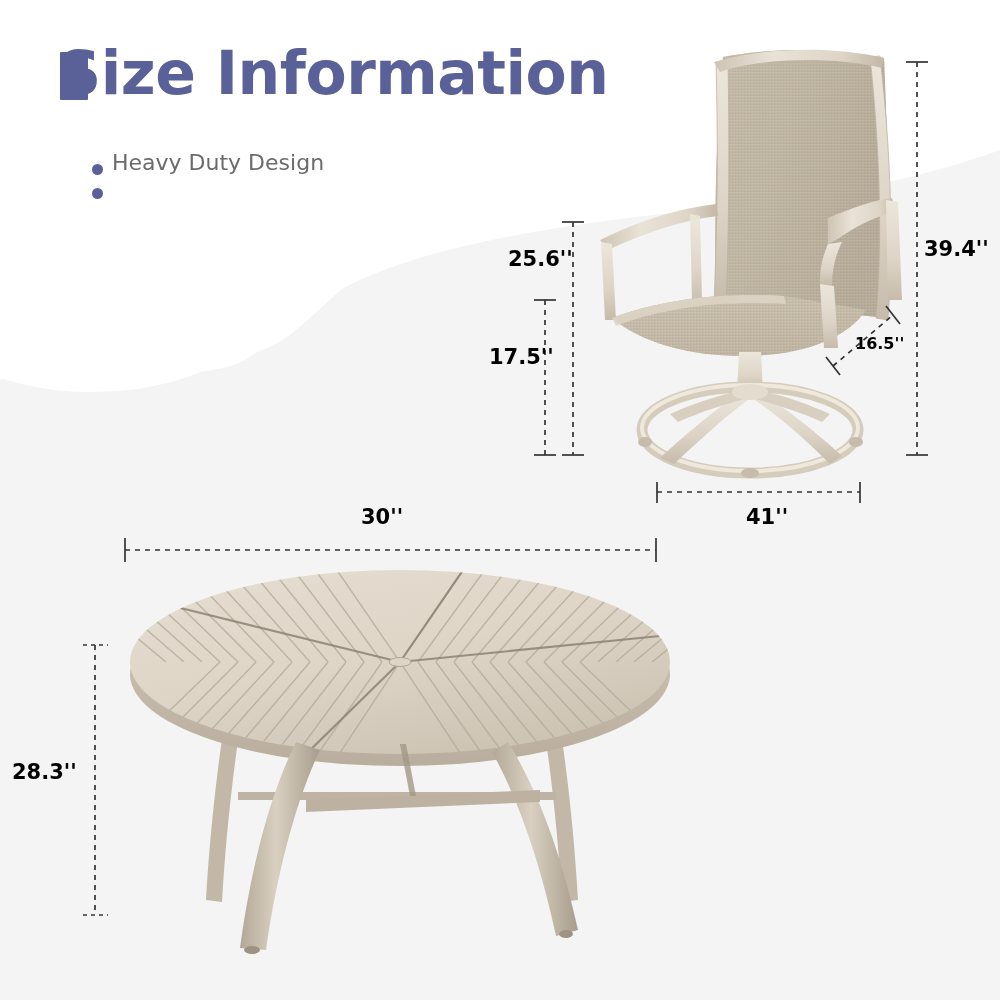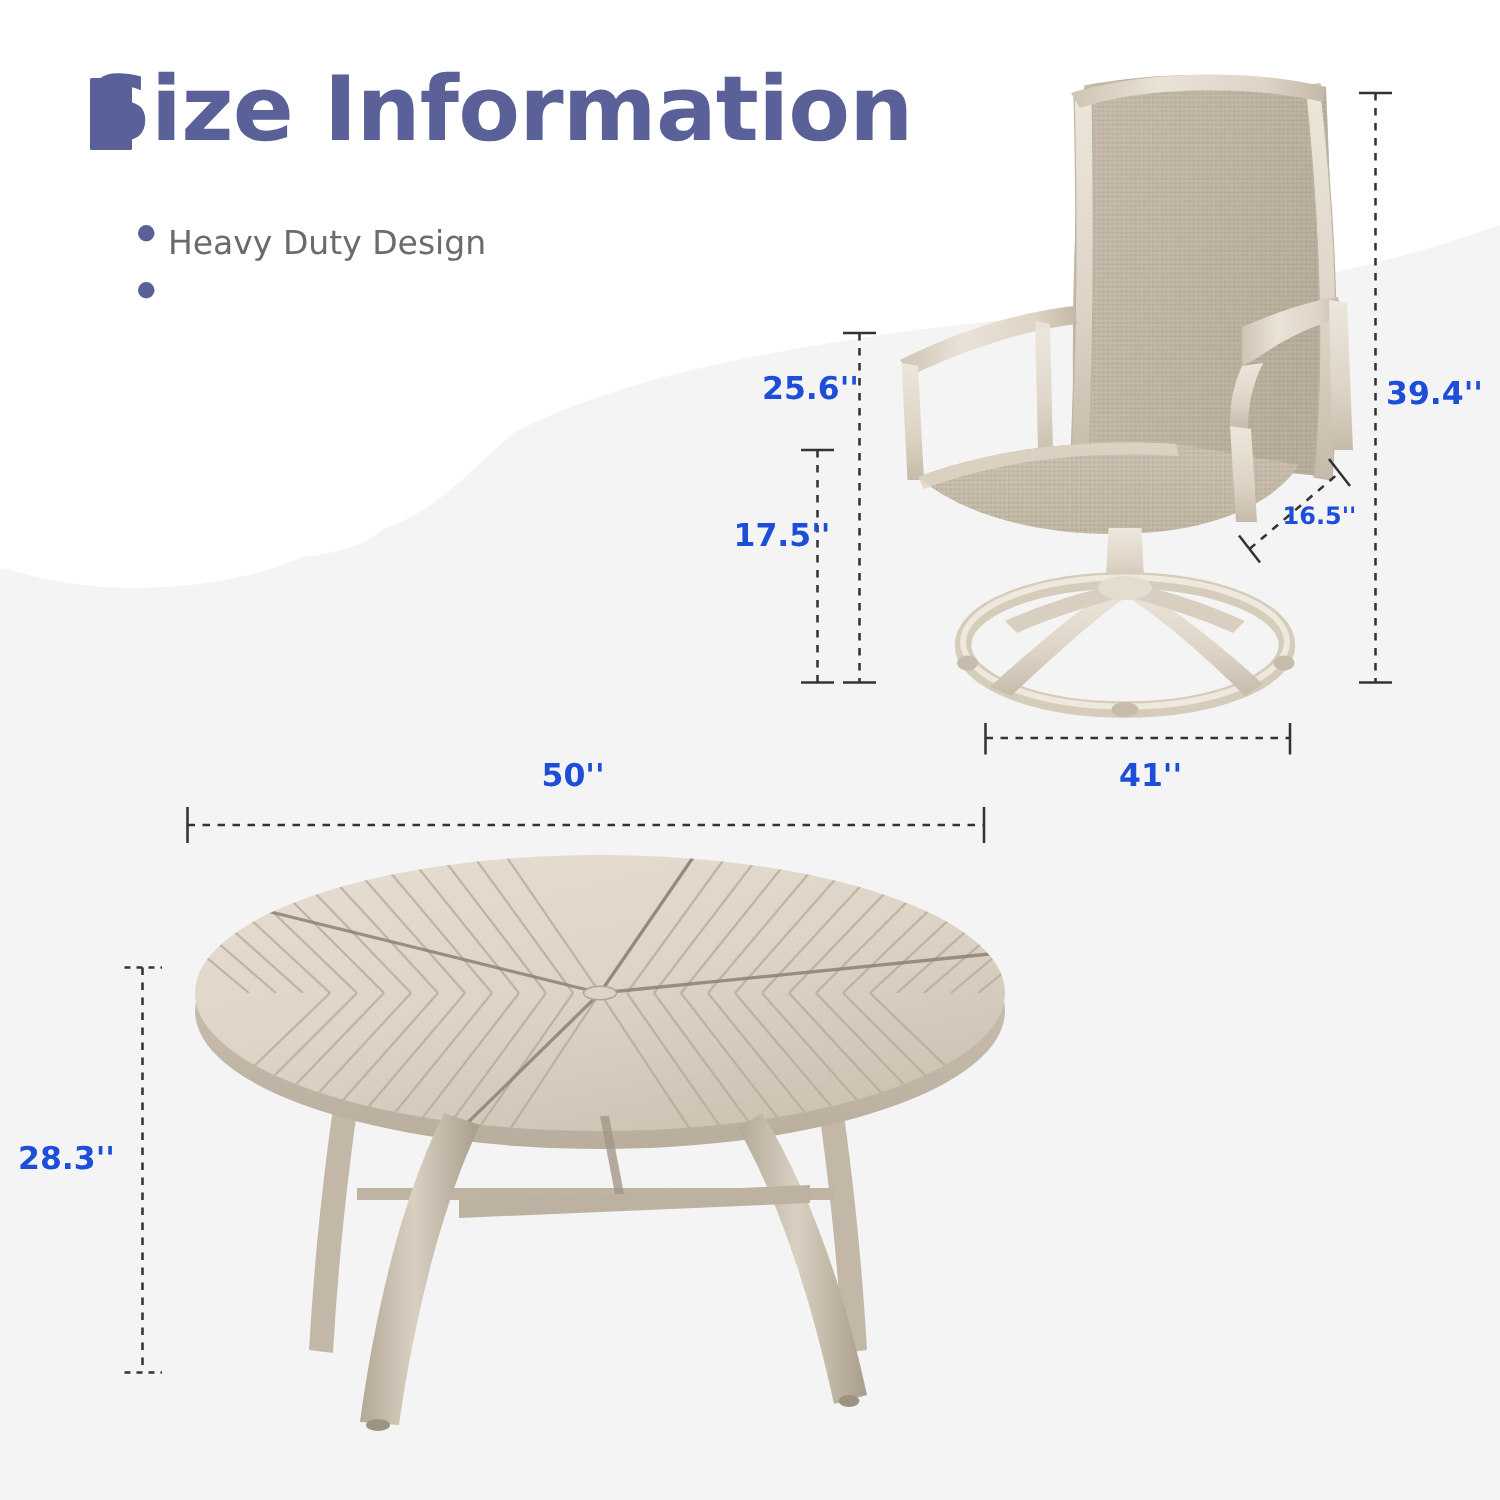--- a/index.html
+++ b/index.html
@@ -22,41 +22,41 @@
     background:#5a6199;border-radius:1px;
   }
   #title{
     position:absolute;left:58px;top:42px;
     font-size:60px;font-weight:700;letter-spacing:-0.5px;
     color:#5a6199;line-height:1.05;white-space:nowrap;
     font-family:"DejaVu Sans","Liberation Sans",sans-serif;
   }
   #bullets{position:absolute;left:92px;top:150px;}
   .bullet-row{
-    display:flex;align-items:flex-start;margin-bottom:13px;
+    display:flex;align-items:flex-end;margin-bottom:13px;
   }
   .bullet-dot{
     width:11px;height:11px;border-radius:50%;
     background:#5a6199;flex:0 0 auto;margin-right:9px;
   }
   .bullet-label{
     font-size:22px;color:#6b6b6b;white-space:nowrap;
     font-family:"DejaVu Sans","Liberation Sans",sans-serif;
   }
 
   
   .dim{
     position:absolute;
-    font-size:21px;font-weight:600;color:#1d4ed8;
+    font-size:21px;font-weight:600;color:#000000;
     white-space:nowrap;
     font-family:"DejaVu Sans","Liberation Sans",sans-serif;
   }
   #dim-chair-seatback{left:508px;top:247px;}
   #dim-chair-seat{left:489px;top:345px;}
-  #dim-chair-total{left:924px;top:250px;}
+  #dim-chair-total{left:924px;top:237px;}
   #dim-chair-depth{left:855px;top:334px;font-size:16px;}
   #dim-chair-width{left:746px;top:505px;}
   #dim-table-width{left:361px;top:505px;}
   #dim-table-height{left:12px;top:760px;}
 </style>
 </head>
 <body>
 
 <div id="stage">
 
@@ -332,16 +332,16 @@
         <span class="bullet-dot"></span>
       </div>
     </div>
   </div>
 
   <div class="dim" id="dim-chair-seatback">25.6''</div>
   <div class="dim" id="dim-chair-seat">17.5''</div>
   <div class="dim" id="dim-chair-total">39.4''</div>
   <div class="dim" id="dim-chair-depth">16.5''</div>
   <div class="dim" id="dim-chair-width">41''</div>
-  <div class="dim" id="dim-table-width">50''</div>
+  <div class="dim" id="dim-table-width">30''</div>
   <div class="dim" id="dim-table-height">28.3''</div>
 
 </div>
 
 </body></html>

